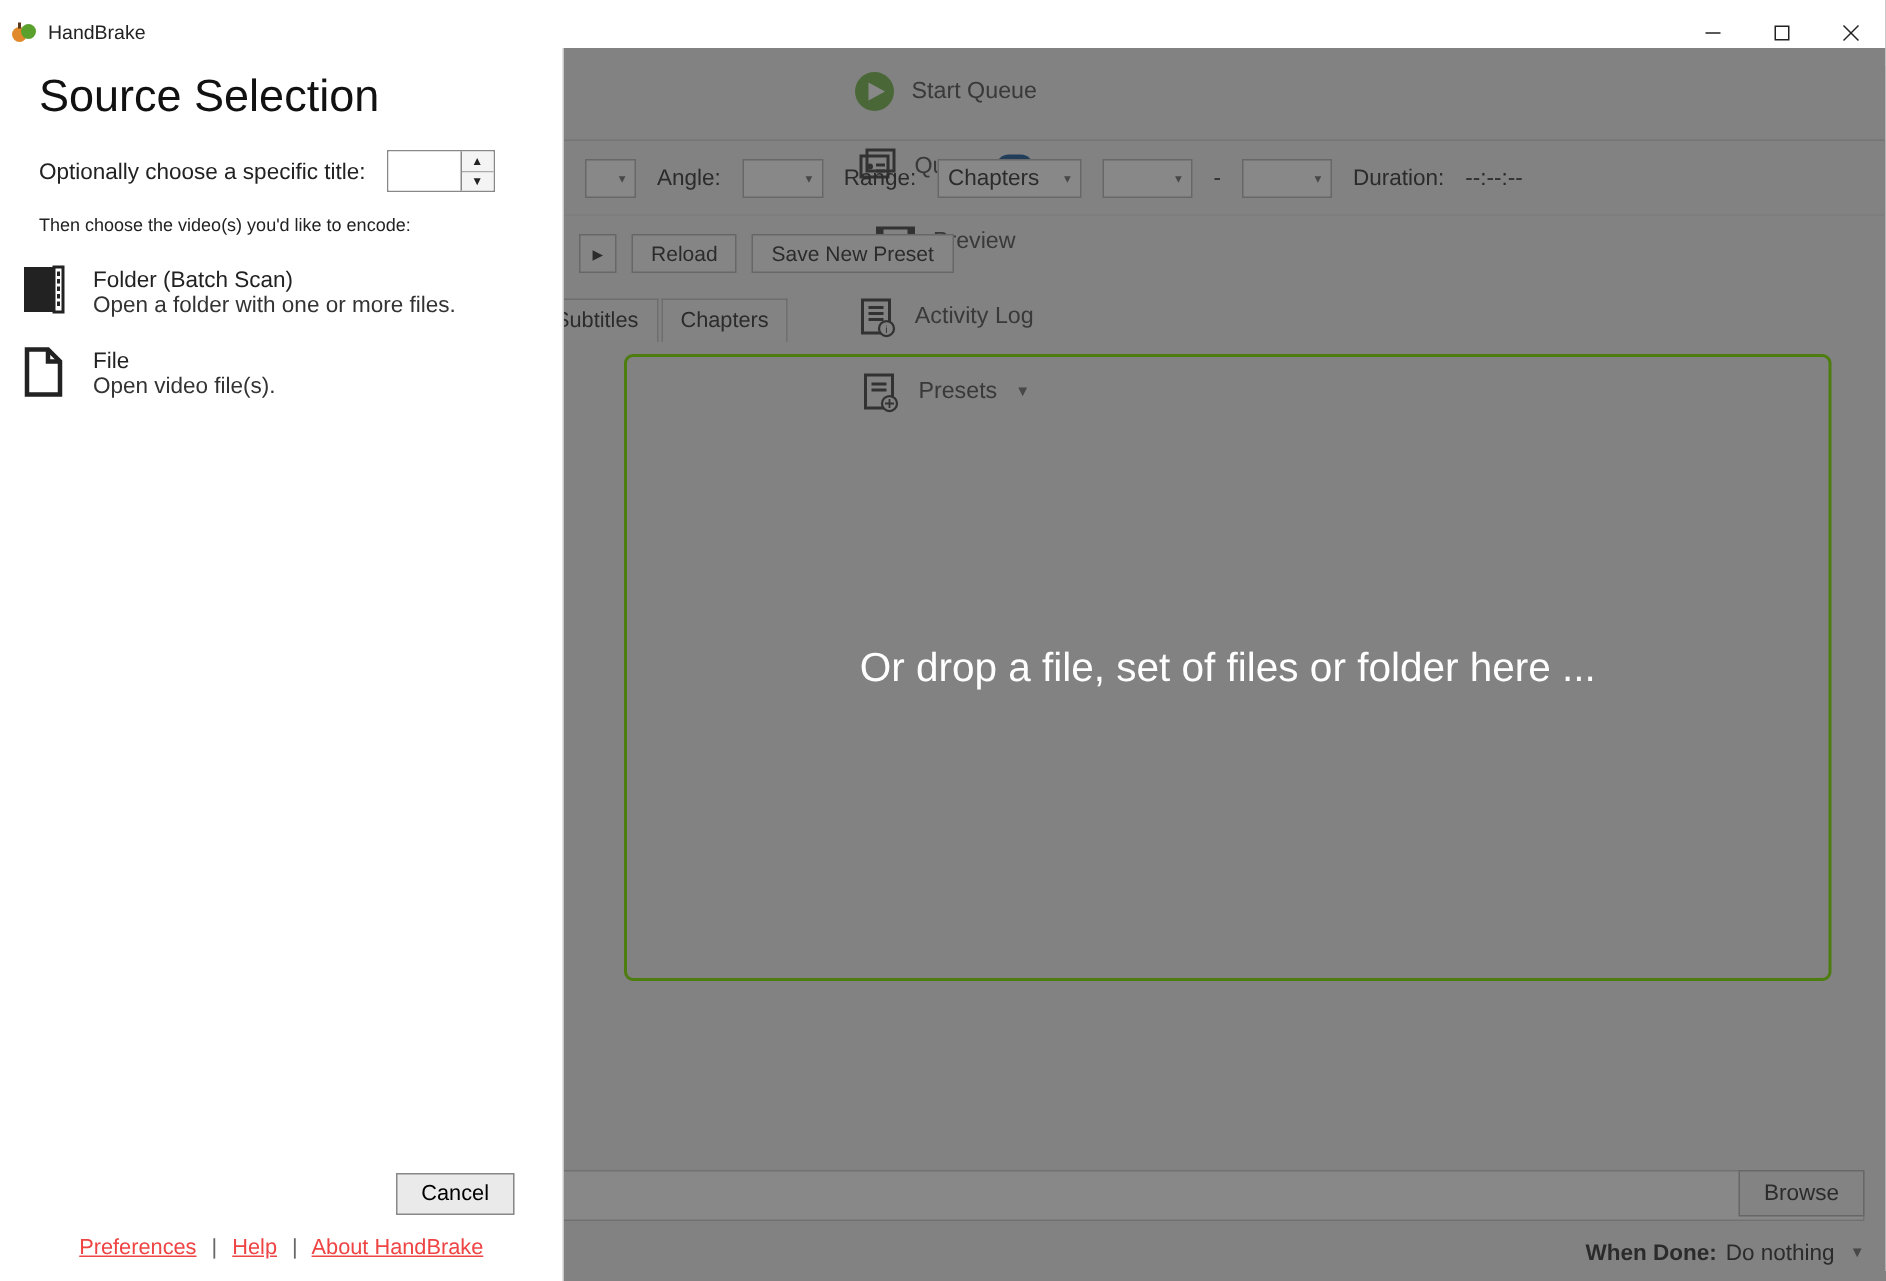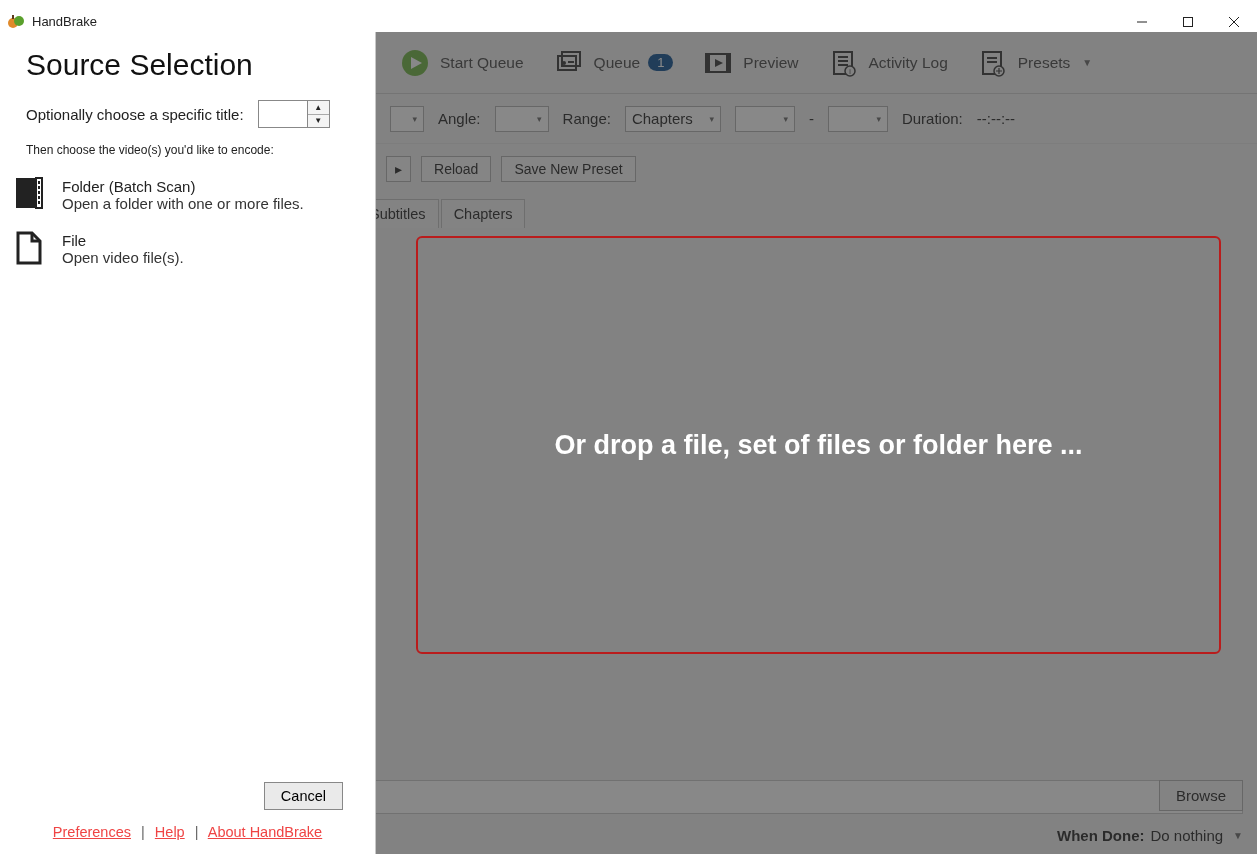--- a/index.html
+++ b/index.html
@@ -35,20 +35,21 @@
   }
   
   .toolbar {
     height:62px;
     display:flex;
     align-items:center;
     padding:0 8px;
     gap:8px;
     background:#f0f0f0;
     border-bottom:1px solid #d0d0d0;
+    flex-direction:column;
   }
   .tool-item { display:flex; align-items:center; gap:8px; padding:4px 10px; color:#444; font-size:15.5px; }
   .tool-icon { width:34px; height:34px; display:flex; align-items:center; justify-content:center; }
   .badge {
     background:#0b4d8f; color:#fff; border-radius:10px; padding:1px 9px; font-size:13px;
   }
   .drop-down-triangle{ font-size:10px; color:#666; margin-left:4px;}
 
   
   .row1 {
@@ -122,23 +123,23 @@
     text-align:center;
     font-size:14.5px;
   }
   .panel-links a{ color:#ef4444; text-decoration:underline; }
   .panel-links .sep{ color:#666; margin:0 6px; }
 
   
   .drop-zone{
     position:absolute;
     top:236px; left:416px; right:36px; height:418px;
-    border:2px solid #b91c1c; border-radius:6px;
+    border:2px solid #4d7c0f; border-radius:6px;
     display:flex; align-items:center; justify-content:center;
-    color:#fff; font-size:27px; font-weight:700;
+    color:#fff; font-size:27px; font-weight:400;
     z-index:15;
   }
 </style>
 </head>
 <body>
 
 <div class="titlebar">
   <div class="app-icon">
     <svg width="18" height="18" viewBox="0 0 18 18">
       <circle cx="6" cy="10" r="5" fill="#e08a2b"></circle>

